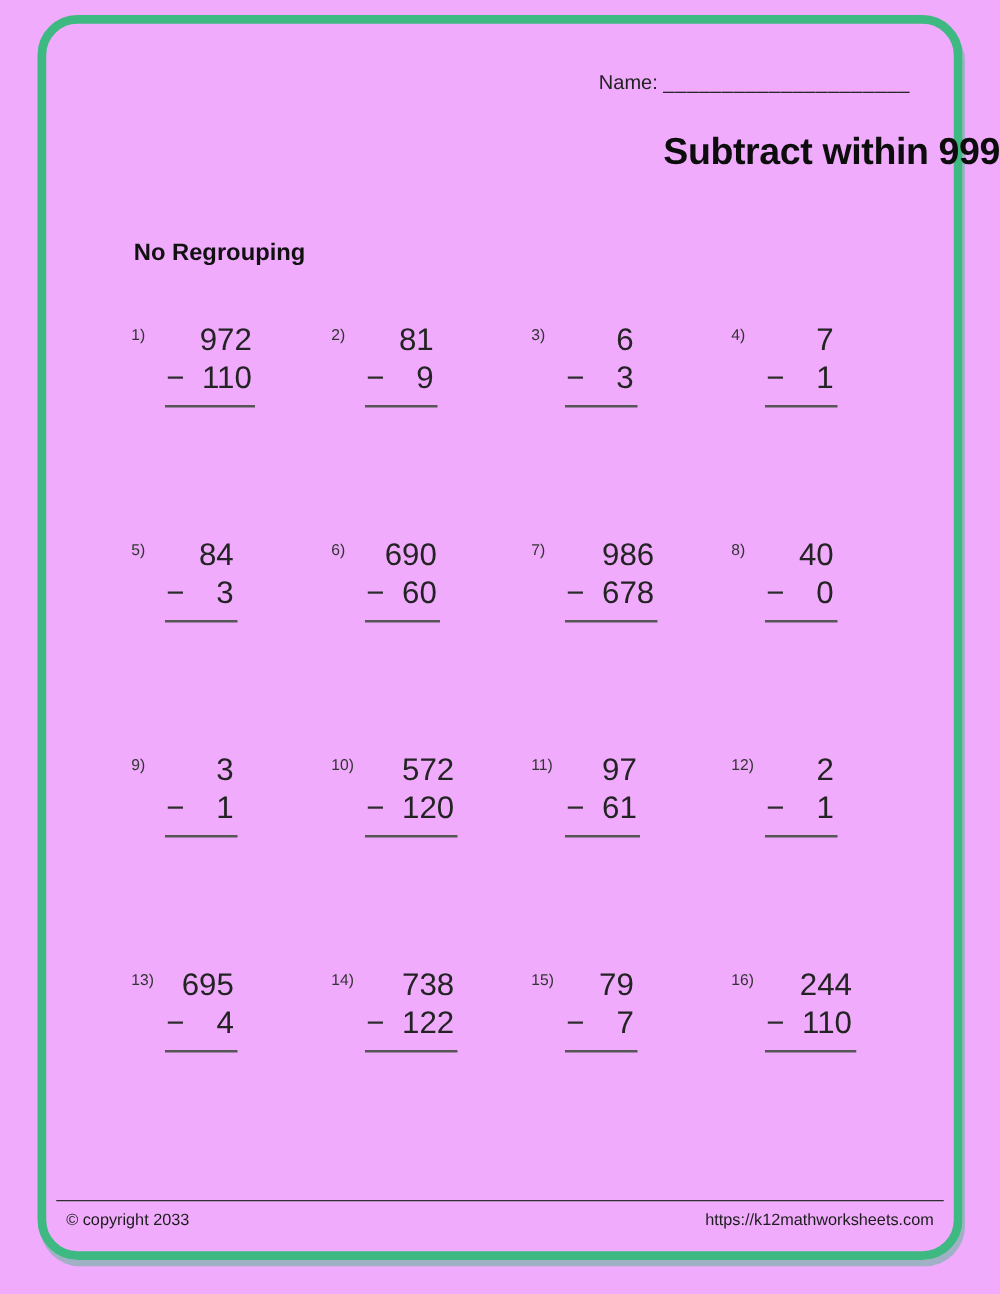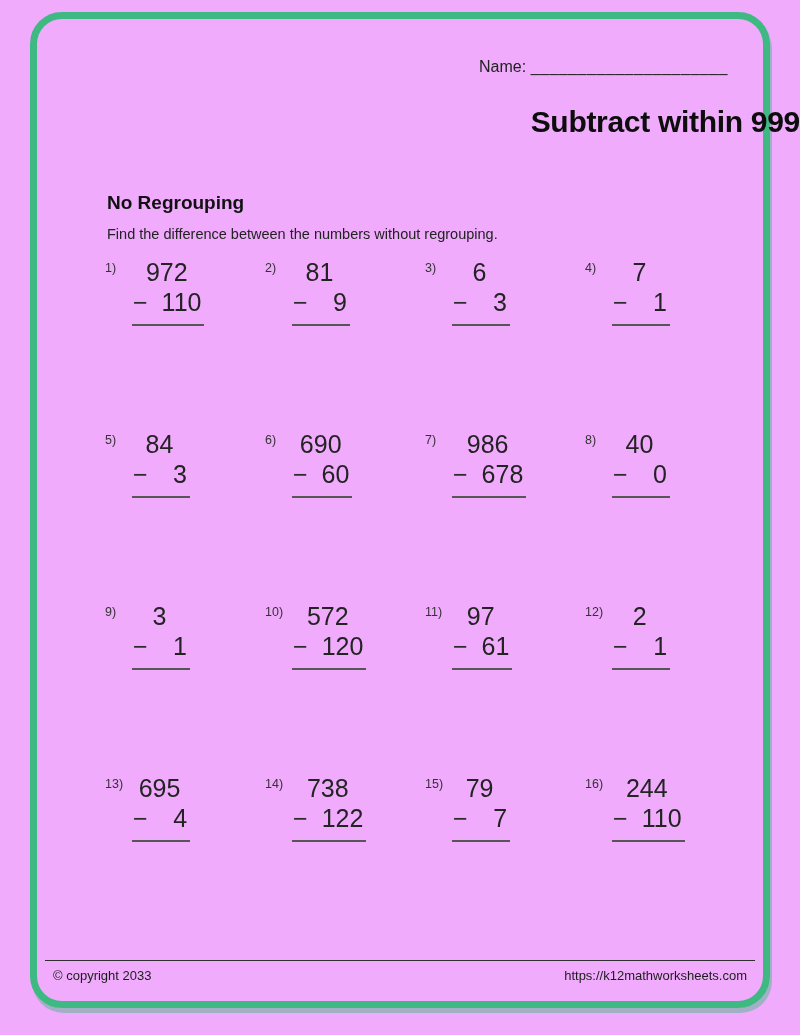--- a/index.html
+++ b/index.html
@@ -79,21 +79,21 @@
     color: #333;
     padding-top: 3px;
     min-width: 18px;
   }
   .pbody {
     display: flex;
     flex-direction: column;
     min-width: 58px;
   }
   .minuend {
-    text-align: center;
+    text-align: right;
     font-size: 25px;
     line-height: 1.15;
     color: #232323;
     padding-right: 3px;
   }
   .bottom-row {
     display: flex;
     justify-content: space-between;
     align-items: baseline;
     gap: 14px;
@@ -131,21 +131,20 @@
 
   <div class="name-row">
     <span>Name:</span>
     <span class="name-line">_____________________</span>
   </div>
 
   <div class="title">Subtract within 999</div>
 
   <div class="section-heading">No Regrouping</div>
 
-  <div class="instructions">Find the difference between the numbers without regrouping.</div>
 
   <div class="problems-grid" id="problems-grid">
   <div class="problem">
     <span class="plabel">1)</span>
     <div class="pbody">
       <div class="minuend">972</div>
       <div class="bottom-row">
         <span class="minus">−</span>
         <span class="operand">110</span>
       </div>

